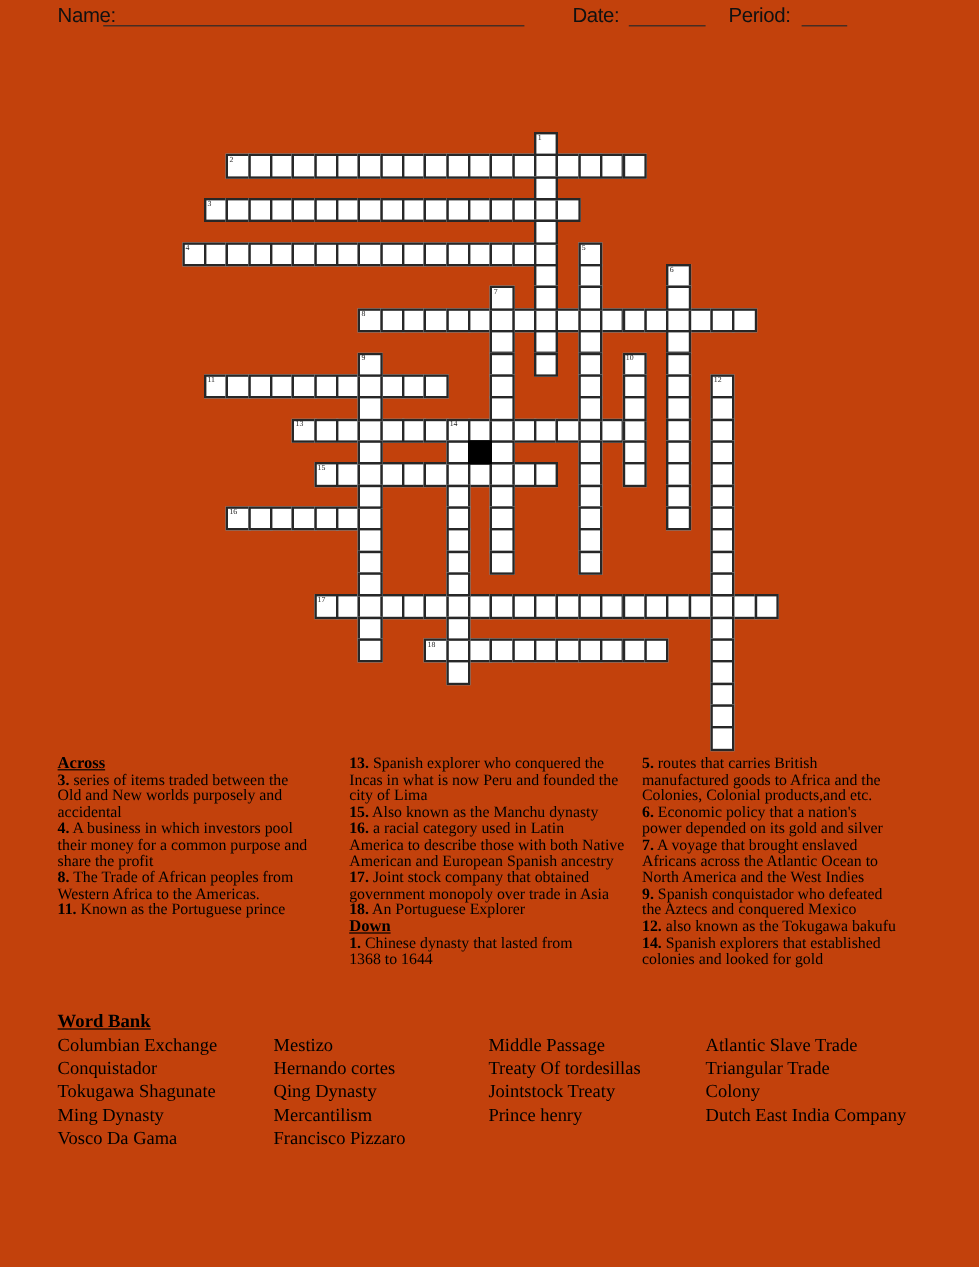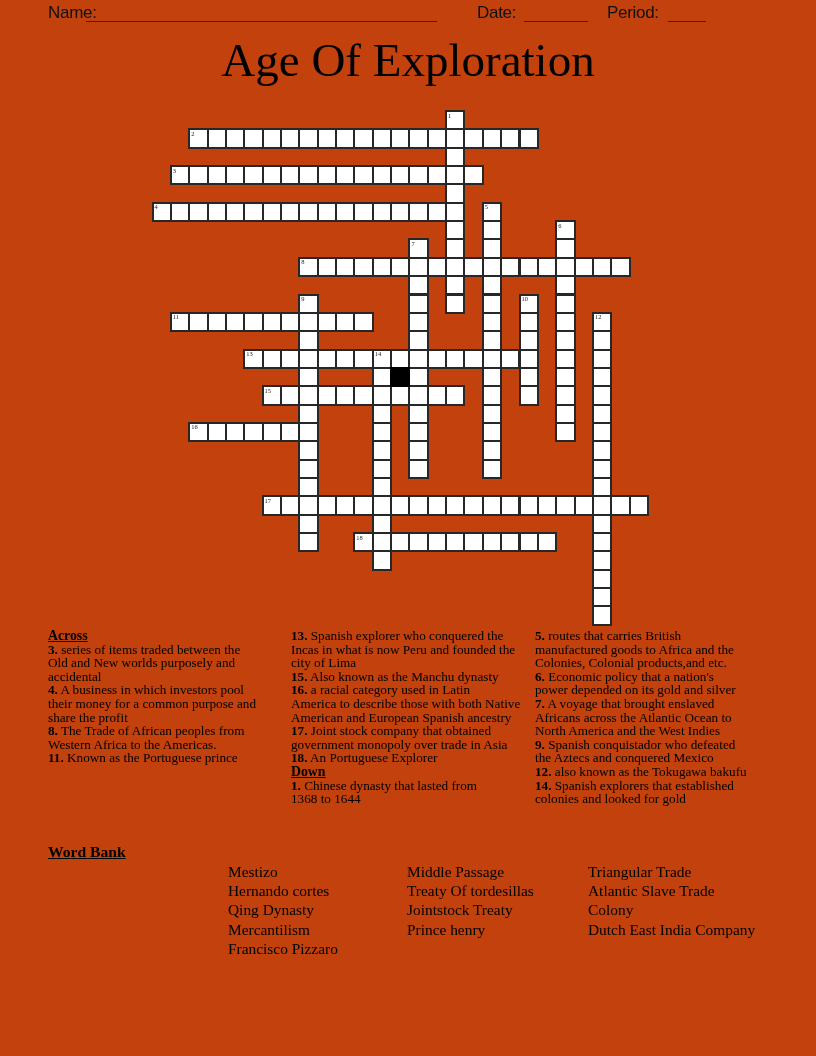--- a/index.html
+++ b/index.html
@@ -50,21 +50,20 @@
 
 <div class="page">
 
   <span class="hdr-label" style="left:48px">Name:</span>
   <span class="hdr-line" style="left:86px;width:351px"></span>
   <span class="hdr-label" style="left:477px">Date:</span>
   <span class="hdr-line" style="left:524px;width:64px"></span>
   <span class="hdr-label" style="left:607px">Period:</span>
   <span class="hdr-line" style="left:668px;width:38px"></span>
 
-  <div class="title">Age Of Exploration</div>
 
   <div class="grid" style="left: 151.5px; top: 110px; width: 497.45px; height: 515.8px;">
       <div class="cell" style="left: 36.7px; top: 18.35px; height: 20.35px; width: 20.35px;"></div>
       <div class="cell" style="left: 55.05px; top: 18.35px; height: 20.35px; width: 20.35px;"></div>
       <div class="cell" style="left: 73.4px; top: 18.35px; height: 20.35px; width: 20.35px;"></div>
       <div class="cell" style="left: 91.75px; top: 18.35px; height: 20.35px; width: 20.35px;"></div>
       <div class="cell" style="left: 110.1px; top: 18.35px; height: 20.35px; width: 20.35px;"></div>
       <div class="cell" style="left: 128.45px; top: 18.35px; height: 20.35px; width: 20.35px;"></div>
       <div class="cell" style="left: 146.8px; top: 18.35px; height: 20.35px; width: 20.35px;"></div>
       <div class="cell" style="left: 165.15px; top: 18.35px; height: 20.35px; width: 20.35px;"></div>
@@ -345,33 +344,40 @@
 Africans across the Atlantic Ocean to
 North America and the West Indies</div>
       <div class="clue"><b>9.</b> Spanish conquistador who defeated
 the Aztecs and conquered Mexico</div>
       <div class="clue"><b>12.</b> also known as the Tokugawa bakufu</div>
       <div class="clue"><b>14.</b> Spanish explorers that established
 colonies and looked for gold</div>
     </div>
 
   <div class="wb-title" style="left:48px;top:843px">Word Bank</div>
+  <div class="wb-col" style="left:48px;top:862px;width:176px">
+      <div class="wb-item">Columbian Exchange</div>
+      <div class="wb-item">Conquistador</div>
+      <div class="wb-item">Tokugawa Shagunate</div>
+      <div class="wb-item">Ming Dynasty</div>
+      <div class="wb-item">Vosco Da Gama</div>
+    </div>
   <div class="wb-col" style="left:228px;top:862px;width:176px">
       <div class="wb-item">Mestizo</div>
       <div class="wb-item">Hernando cortes</div>
       <div class="wb-item">Qing Dynasty</div>
       <div class="wb-item">Mercantilism</div>
       <div class="wb-item">Francisco Pizzaro</div>
     </div>
   <div class="wb-col" style="left:407px;top:862px;width:178px">
       <div class="wb-item">Middle Passage</div>
       <div class="wb-item">Treaty Of tordesillas</div>
       <div class="wb-item">Jointstock Treaty</div>
       <div class="wb-item">Prince henry</div>
     </div>
   <div class="wb-col" style="left:588px;top:862px;width:180px">
+      <div class="wb-item">Atlantic Slave Trade</div>
       <div class="wb-item">Triangular Trade</div>
-      <div class="wb-item">Atlantic Slave Trade</div>
       <div class="wb-item">Colony</div>
       <div class="wb-item">Dutch East India Company</div>
     </div>
 
 </div>
 
 </body></html>

